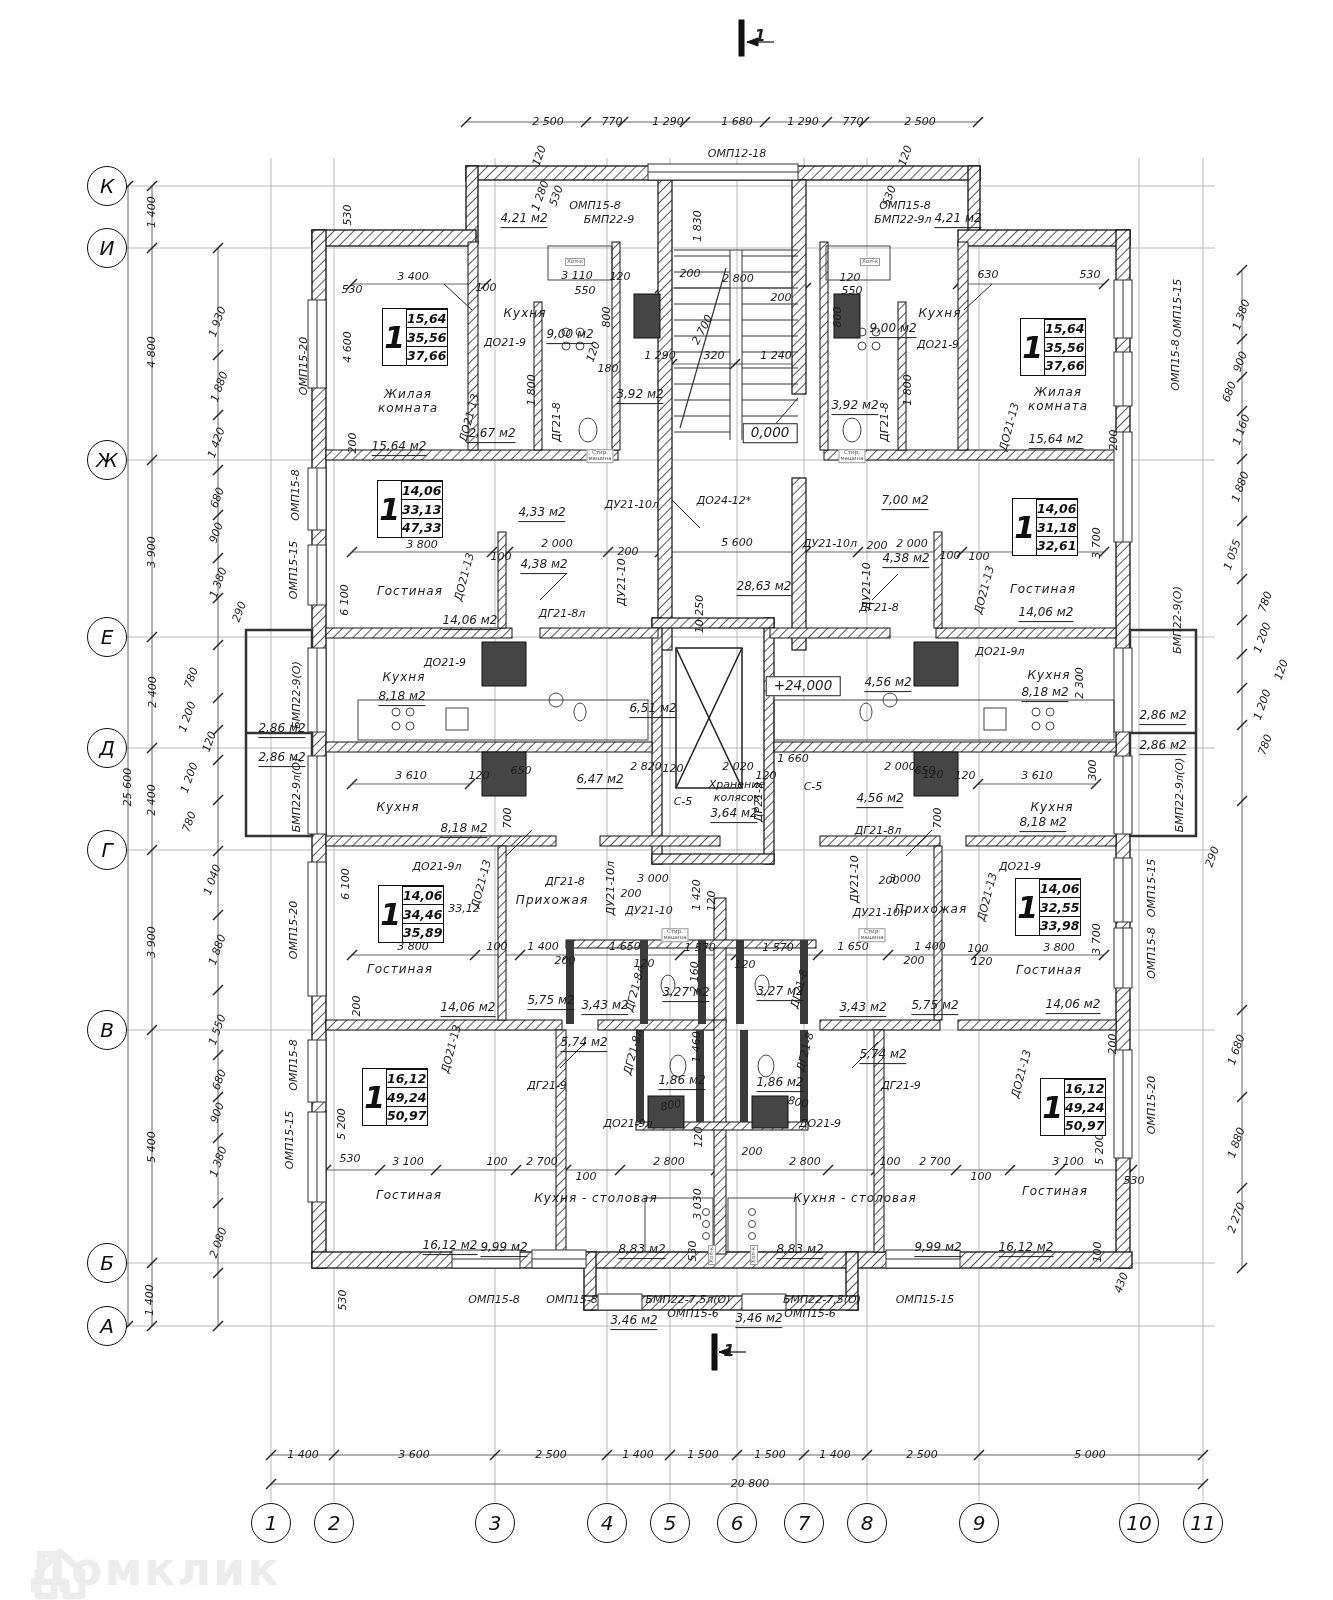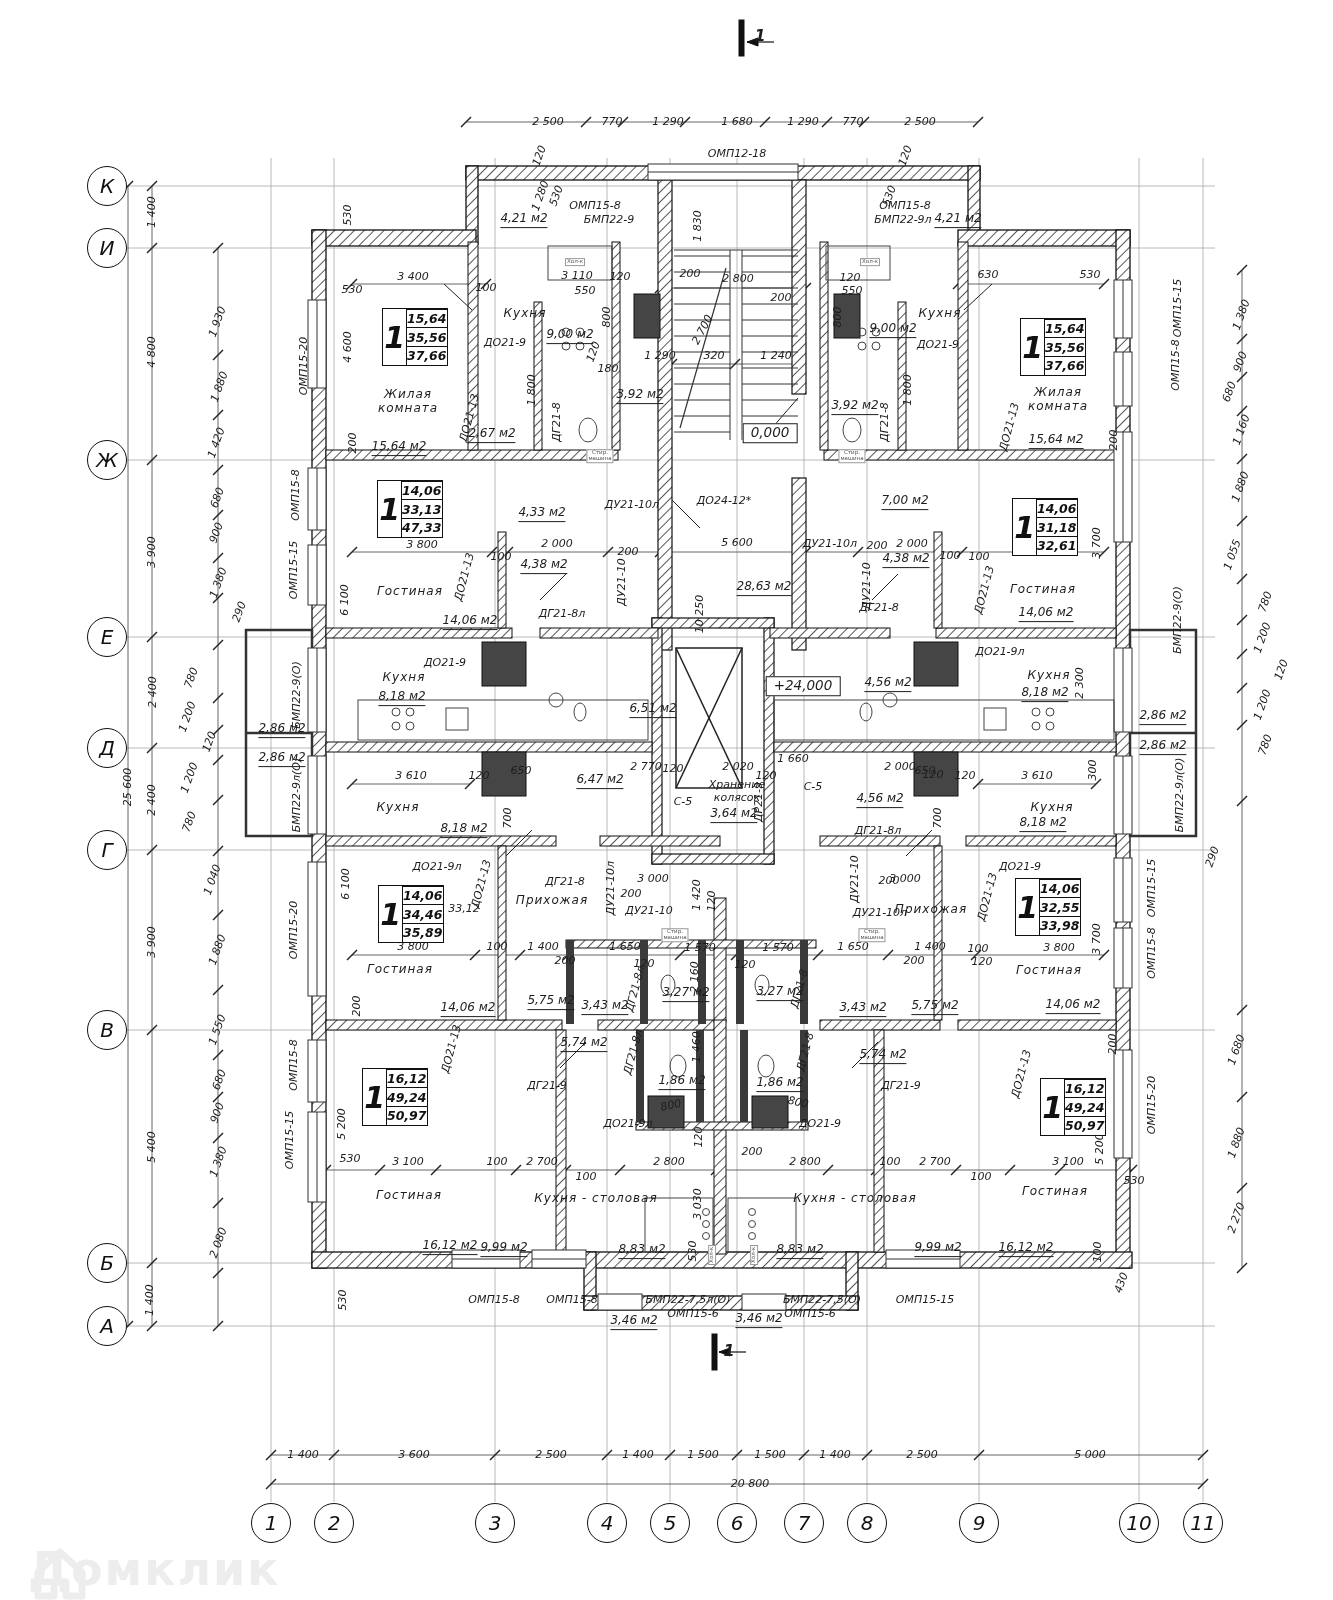--- a/index.html
+++ b/index.html
@@ -581,21 +581,21 @@
       <div class="lb" style="left: 1266px; top: 602px; --r: -70deg;">780</div>
       <div class="lb" style="left: 1263px; top: 638px; --r: -70deg;">1 200</div>
       <div class="lb" style="left: 1282px; top: 670px; --r: -70deg;">120</div>
       <div class="lb" style="left: 1263px; top: 705px; --r: -70deg;">1 200</div>
       <div class="lb" style="left: 1266px; top: 745px; --r: -70deg;">780</div>
       <div class="lb" style="left: 297px; top: 695px; --r: -90deg;">БМП22-9(О)</div>
       <div class="lb" style="left: 297px; top: 795px; --r: -90deg;">БМП22-9л(О)</div>
       <div class="lb" style="left: 1178px; top: 620px; --r: -90deg;">БМП22-9(О)</div>
       <div class="lb" style="left: 1180px; top: 795px; --r: -90deg;">БМП22-9л(О)</div>
       <div class="lb u" style="left: 600px; top: 781px;">6,47 м2</div>
-      <div class="lb" style="left: 646px; top: 767px;">2 770</div>
+      <div class="lb" style="left: 646px; top: 767px;">2 820</div>
       <div class="lb" style="left: 673px; top: 769px;">120</div>
       <div class="lb" style="left: 738px; top: 767px;">2 020</div>
       <div class="lb" style="left: 766px; top: 776px;">120</div>
       <div class="lb" style="left: 793px; top: 759px;">1 660</div>
       <div class="lb" style="left: 411px; top: 776px;">3 610</div>
       <div class="lb" style="left: 479px; top: 776px;">120</div>
       <div class="lb" style="left: 521px; top: 771px;">650</div>
       <div class="lb" style="left: 925px; top: 771px;">650</div>
       <div class="lb" style="left: 1037px; top: 776px;">3 610</div>
       <div class="lb" style="left: 965px; top: 776px;">120</div>

